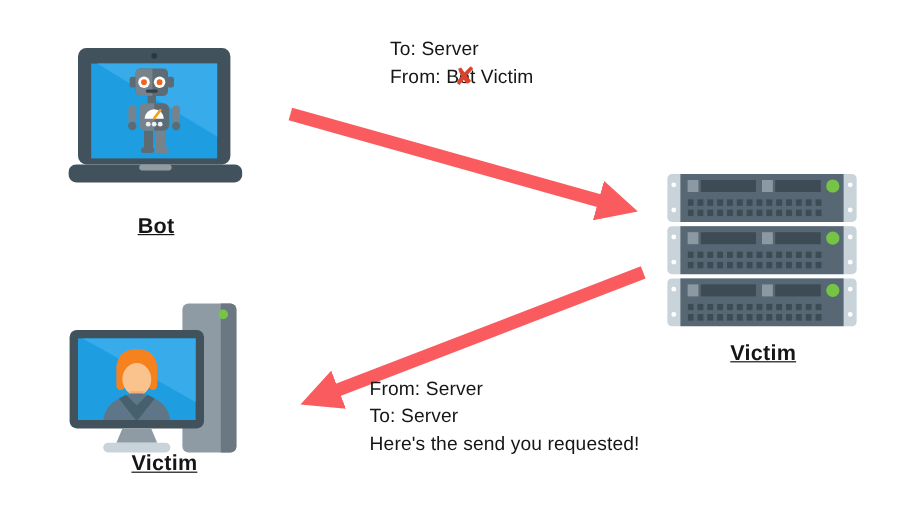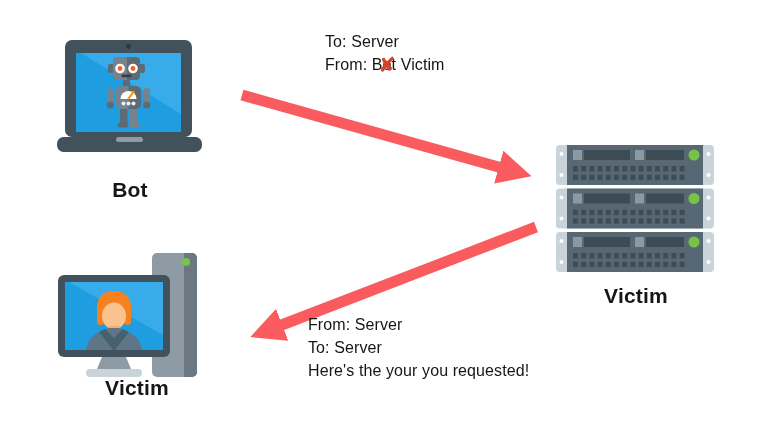--- a/index.html
+++ b/index.html
@@ -4,22 +4,22 @@
 <style>
   html,body{margin:0;padding:0;background:#fff;}
   .canvas{
     position:relative;width:768px;height:432px;overflow:hidden;background:#fff;
     font-family:"Liberation Sans", sans-serif;
   }
   .layer{position:absolute;left:0;top:0;}
   .node-icon{position:absolute;}
   .node-label{
     position:absolute;transform:translateX(-50%);
-    font-weight:700;font-size:21px;color:var(--text-black,#161616);
-    white-space:nowrap;letter-spacing:.2px;
+    font-weight:700;font-size:18px;color:var(--text-black,#161616);
+    white-space:nowrap;letter-spacing:.2px;text-decoration:underline;
   }
   .msg{
     position:absolute;font-weight:400;font-size:16px;line-height:23px;
     color:var(--text-black,#161616);white-space:nowrap;letter-spacing:.1px;
   }
   .struck{position:relative;display:inline-block;}
   .xmark{
     position:absolute;left:50%;top:46%;transform:translate(-50%,-50%);
     font-size:21px;color:var(--strike-red,#D8432B);pointer-events:none;
   }
@@ -160,16 +160,16 @@
   <div class="node-label" style="left:137px;top:376px">Victim</div>
 
   <div class="msg" style="left:325px;top:30px">
     <div>To: Server</div>
     <div><span>From: B</span><span class="struck"><span>o</span><span class="xmark">✘</span></span><span>t Victim</span></div>
   </div>
 
   <div class="msg" style="left:308px;top:313px">
     <div>From: Server</div>
     <div>To: Server</div>
-    <div>Here's the your you requested!</div>
+    <div>Here's the send you requested!</div>
   </div>
 
 </div>
 
 </body></html>

